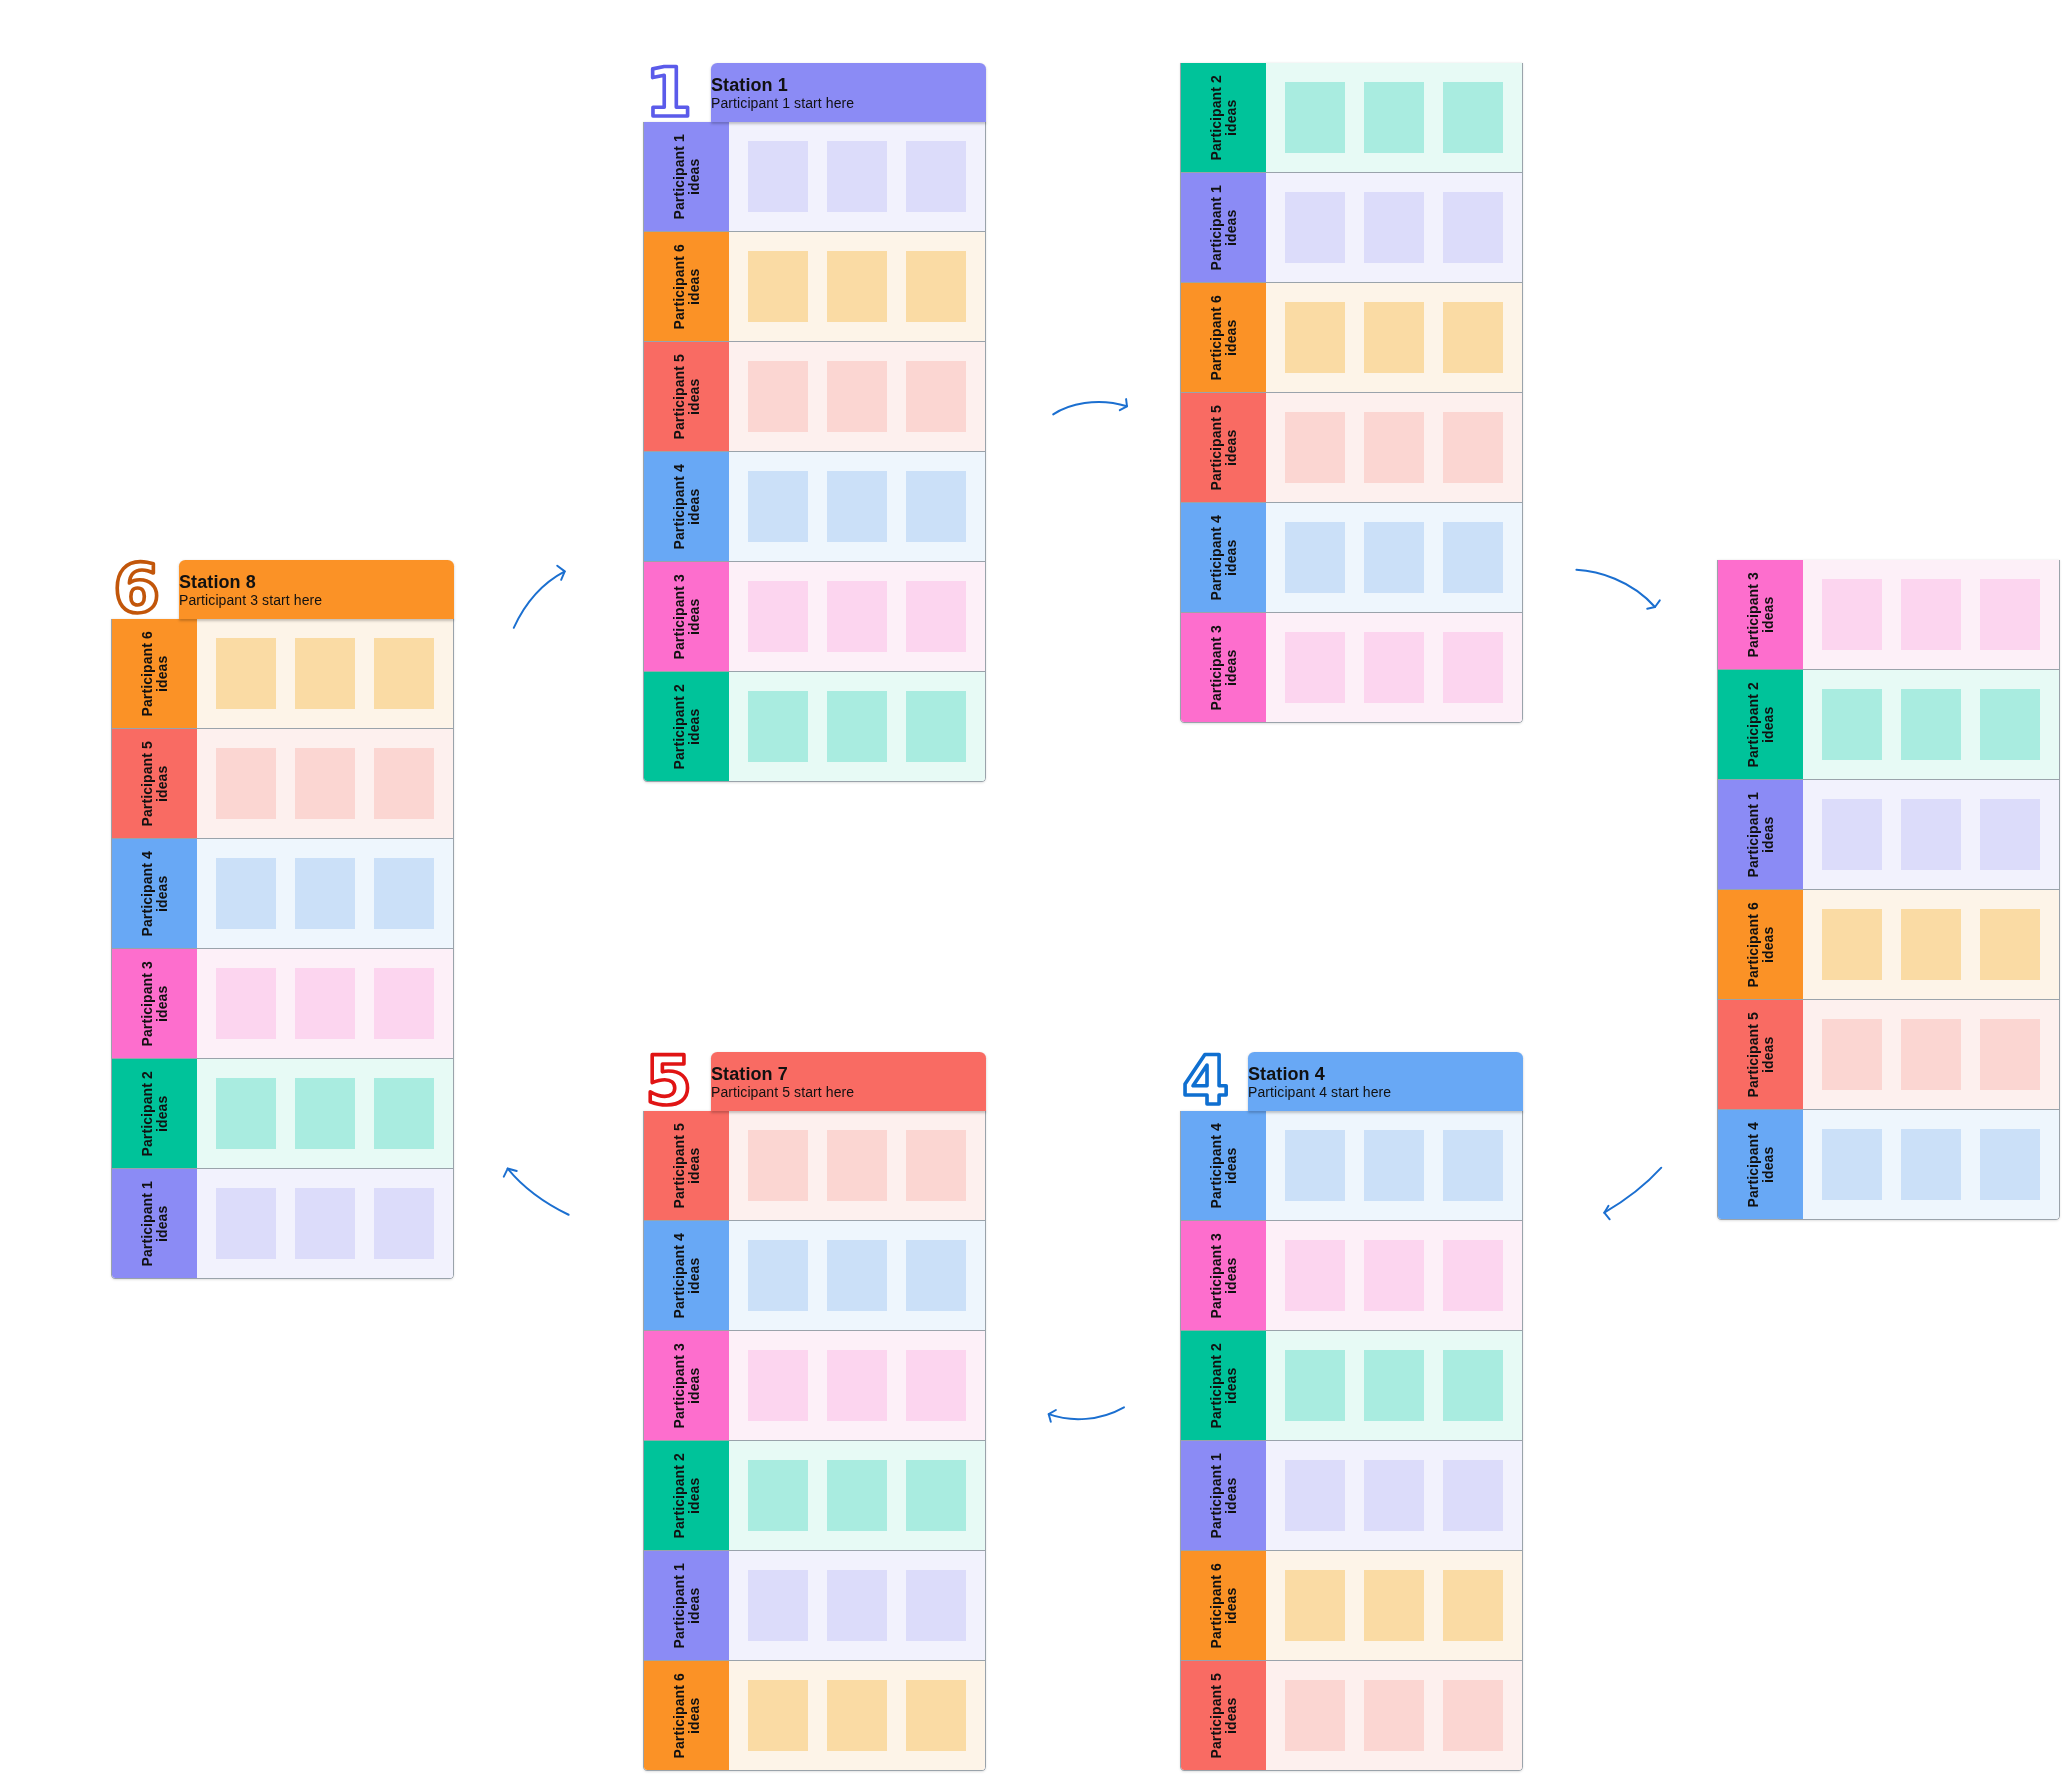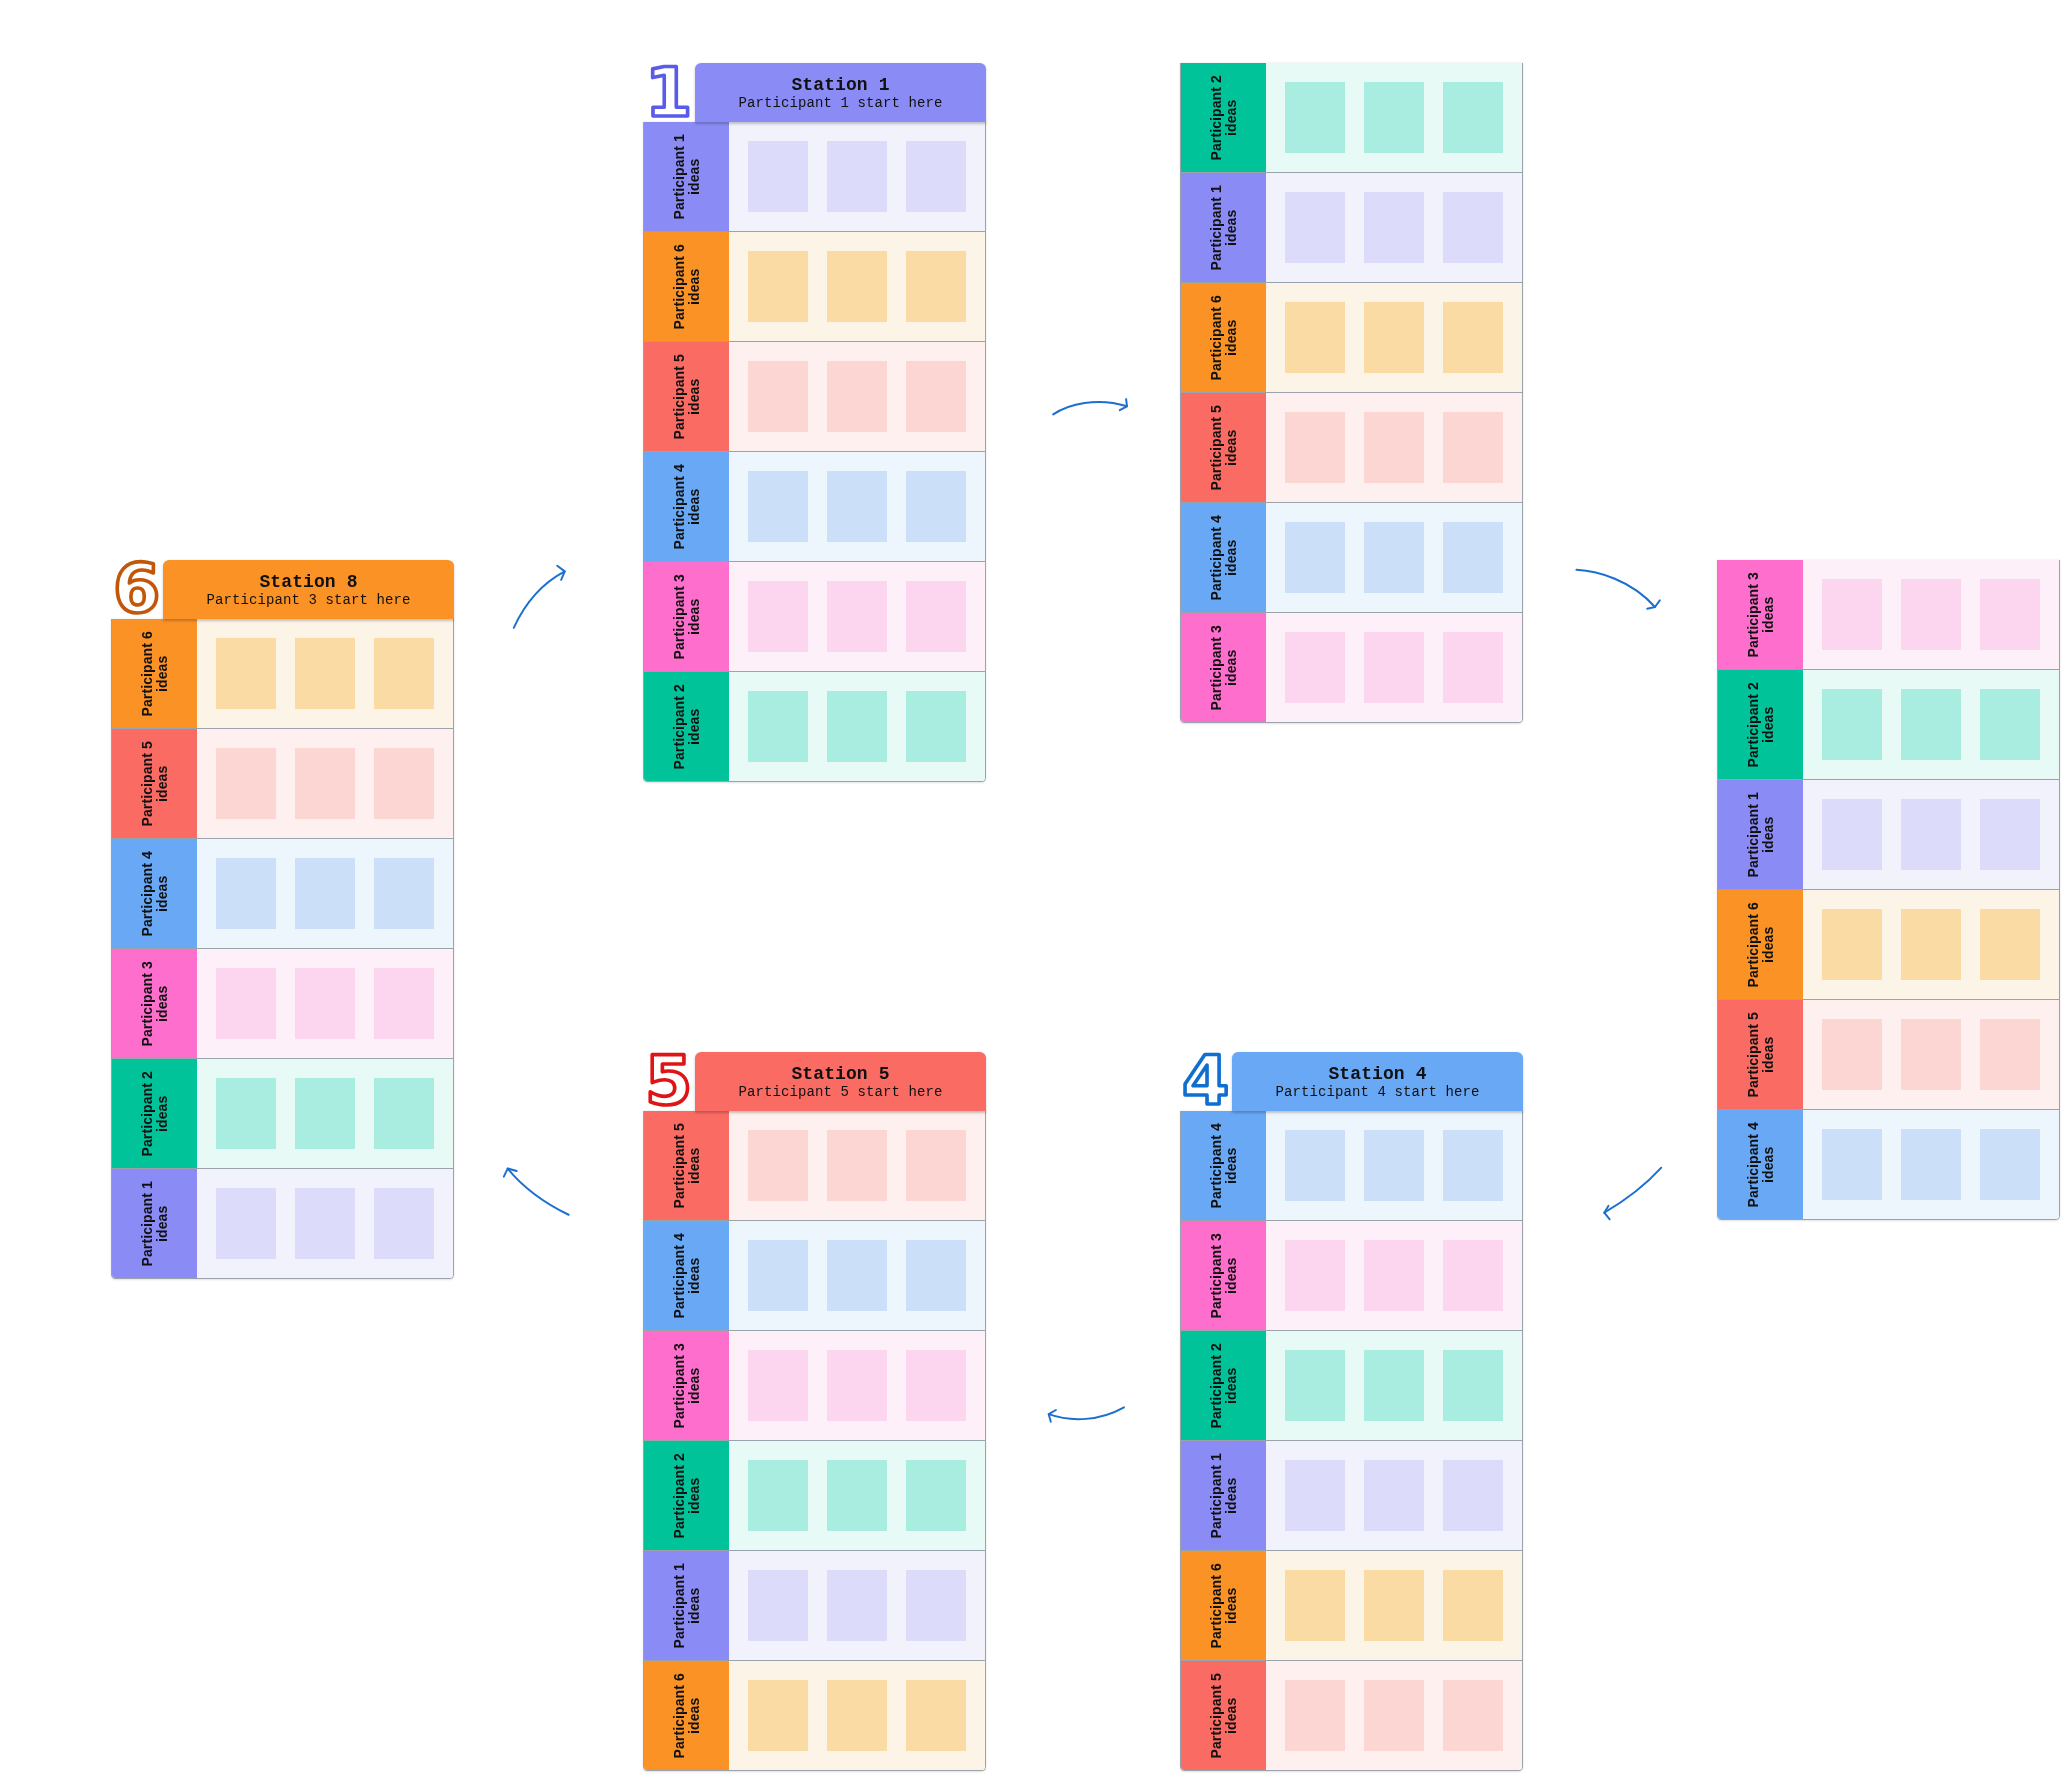--- a/index.html
+++ b/index.html
@@ -15,28 +15,27 @@
     overflow: hidden;
   }
 
   
   .station {
     position: absolute;
     width: 343px;
   }
   .station-header {
     position: relative;
-    margin-left: 52px;
+    margin-left: 68px;
     border-radius: 6.3px 6.3px 0 0;
     padding: 11.7px 0 10.8px 0;
-    text-align: center;
+    text-align: left;
     color: #111111;
     box-shadow: 0 1.4px 2.7px rgba(0,0,0,.22);
     z-index: 2;
-    font-family: Liberation Mono, monospace;
   }
   .station-title {
     font-size: 18px;
     font-weight: 700;
     line-height: 1.12;
     letter-spacing: 0.1px;
   }
   .station-sub {
     font-size: 14px;
     font-weight: 400;
@@ -413,21 +412,21 @@
             <div class="note" style="background: rgb(251, 214, 210);"></div>
           </div>
         </div>
       </div>
     </div>
     <div class="step-num" style="left: 636px; top: 1038px;"><svg viewBox="0 0 150 170">
         <text x="72" y="146" text-anchor="middle" stroke="#e01414">5</text>
       </svg></div>
     <div class="station" style="left: 643px; top: 1052px;">
       <div class="station-header" style="background: rgb(249, 107, 99);">
-        <div class="station-title">Station 5</div>
+        <div class="station-title">Station 7</div>
         <div class="station-sub">Participant 5 start here</div>
       </div>
       <div class="station-body">
         <div class="row">
           <div class="row-label" style="background: rgb(249, 107, 99);">
             <div class="rl-text"><span>Participant 5</span><br><span>ideas</span></div>
           </div>
           <div class="row-field" style="background: rgb(253, 240, 238);">
             <div class="note" style="background: rgb(251, 214, 210);"></div>
             <div class="note" style="background: rgb(251, 214, 210);"></div>

